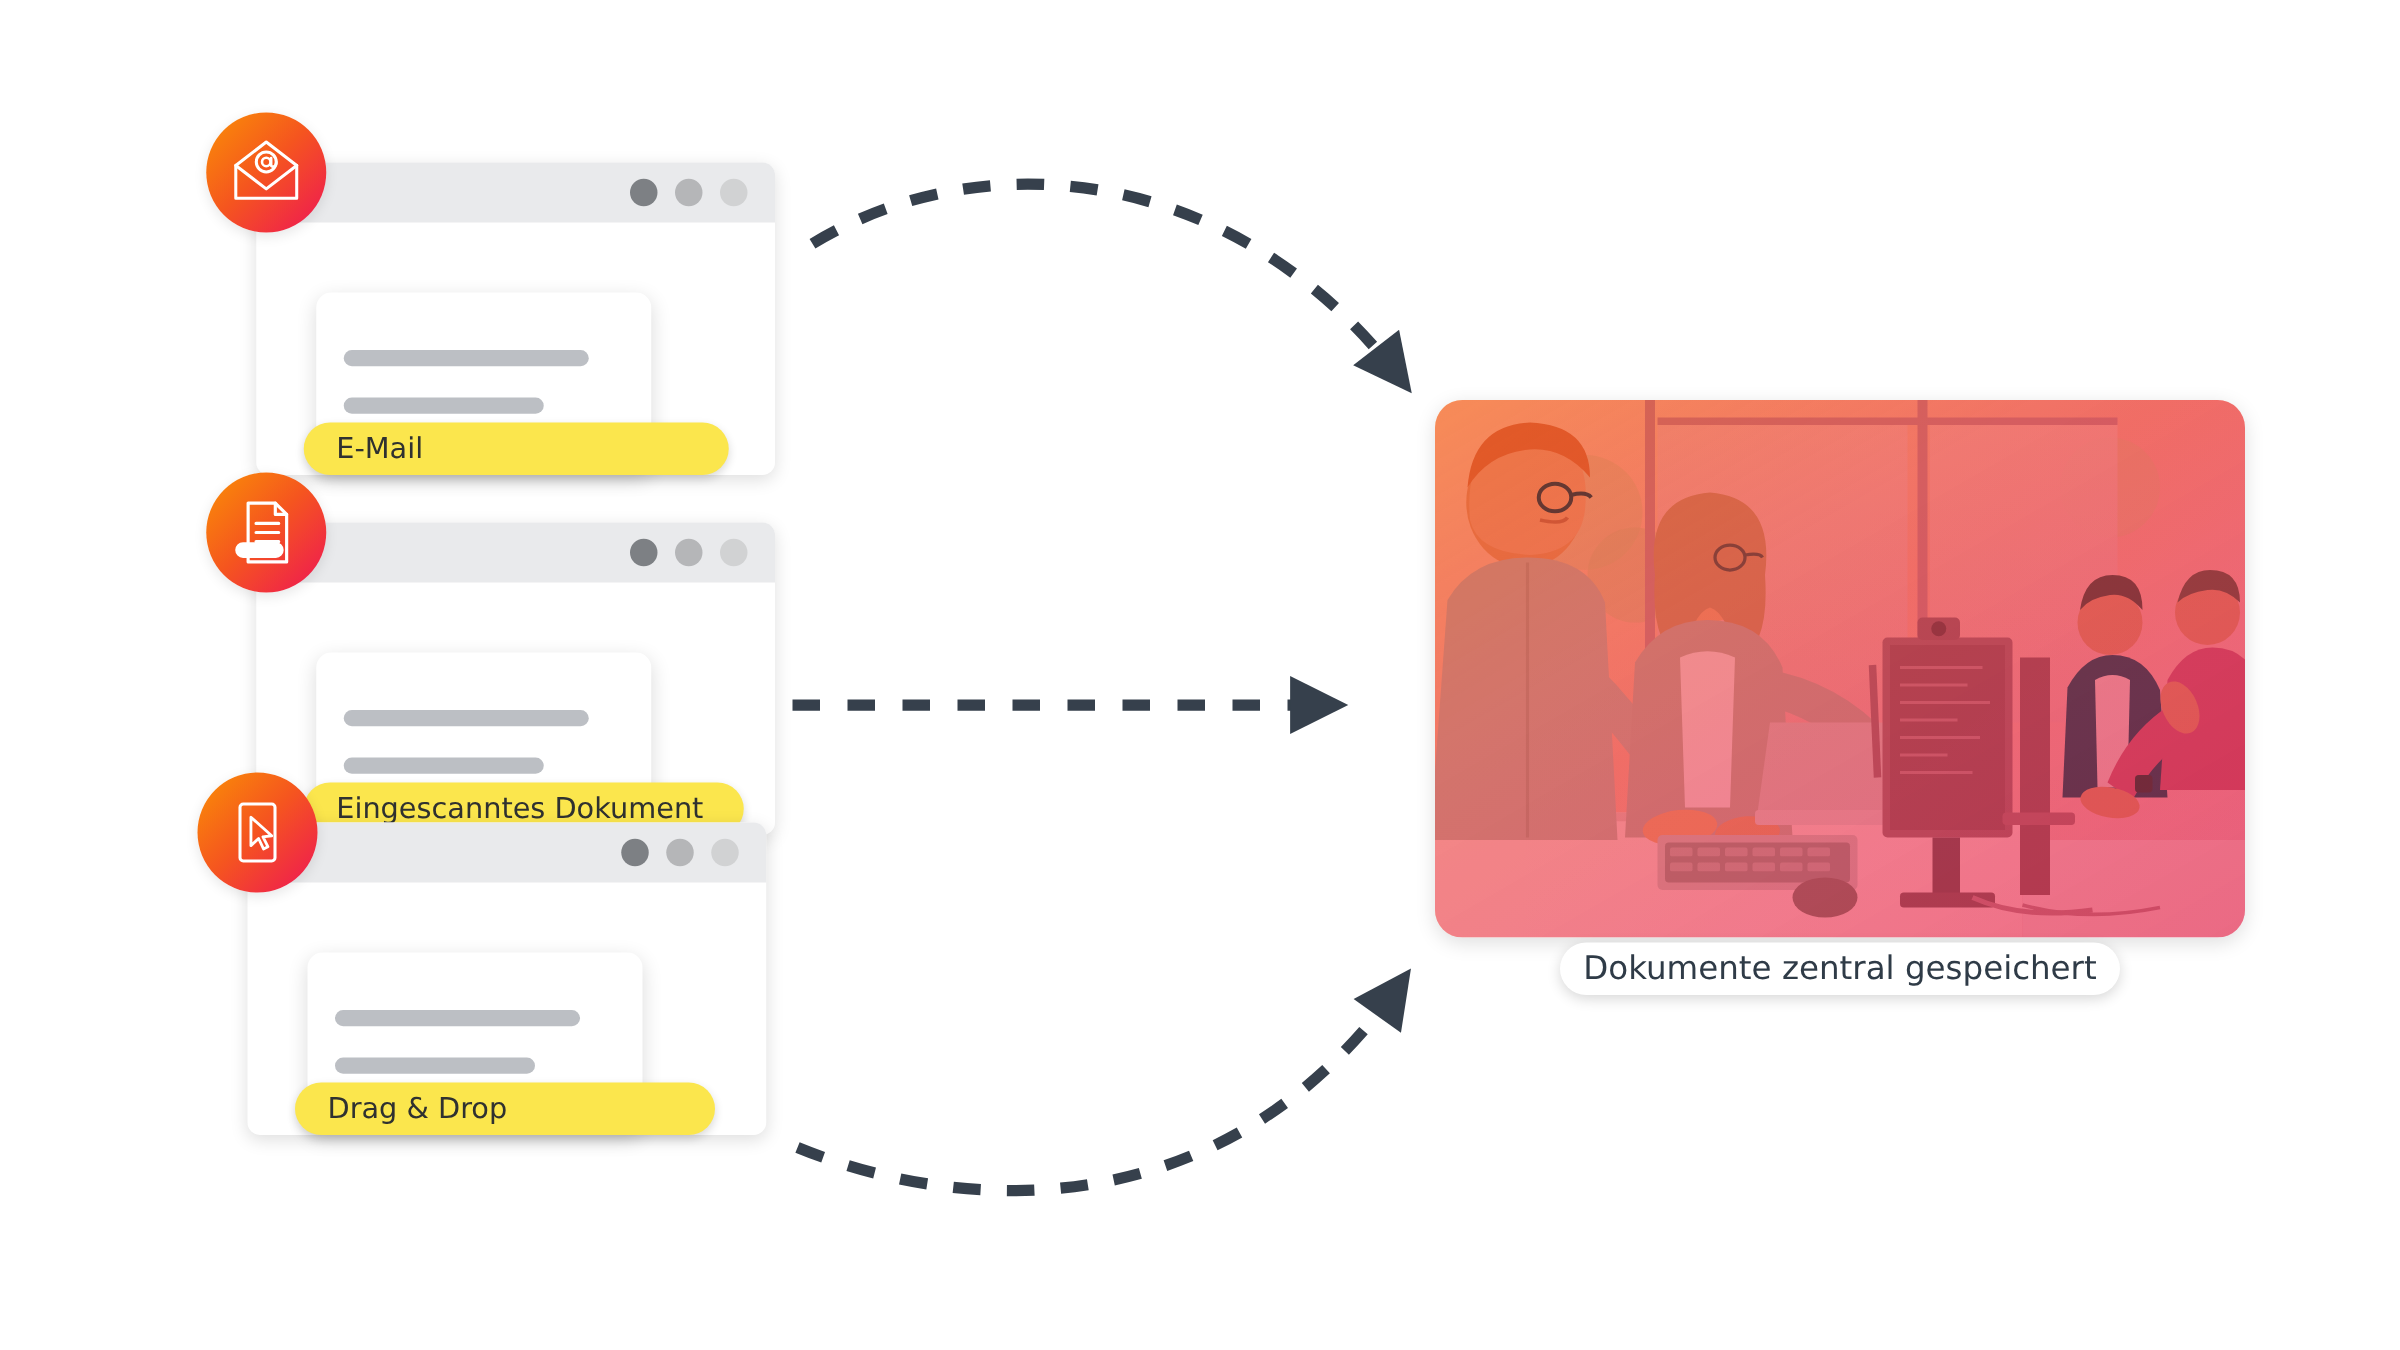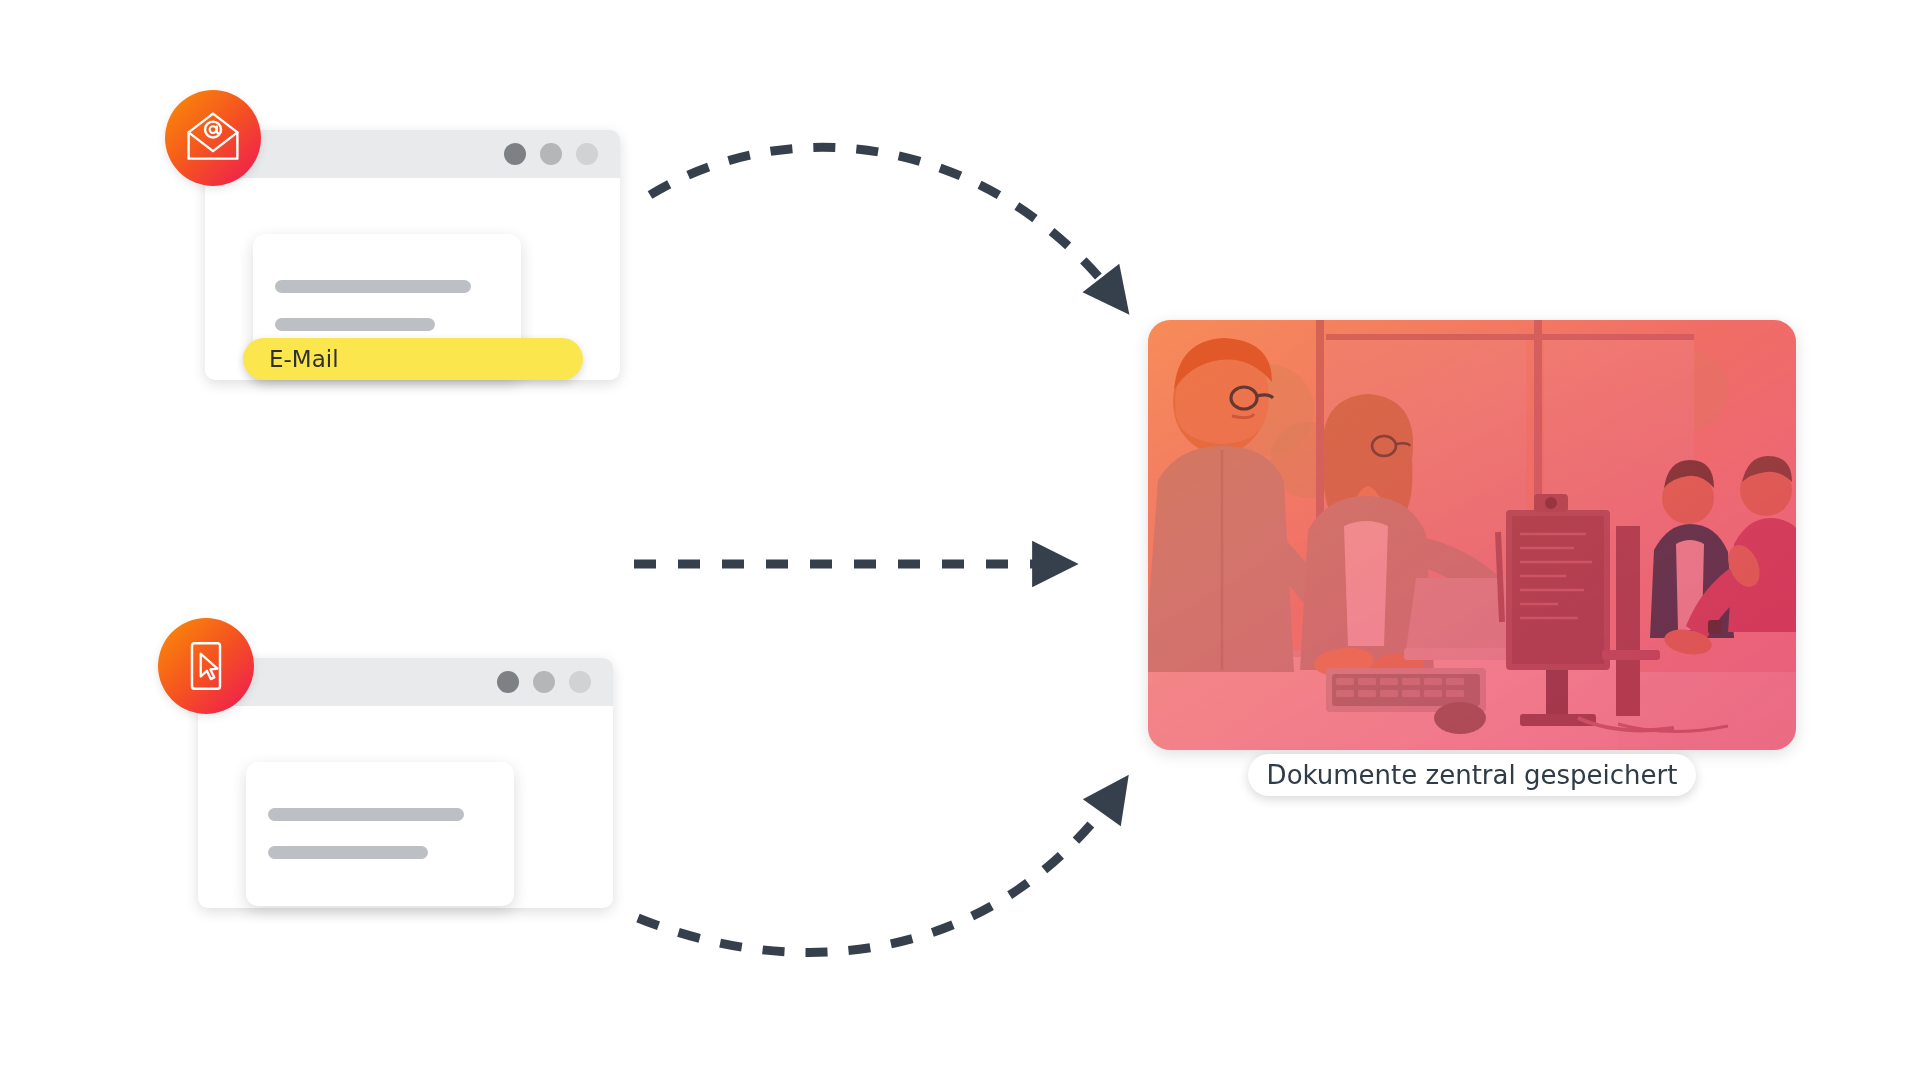--- a/index.html
+++ b/index.html
@@ -155,33 +155,56 @@
       <svg width="60" height="60" viewBox="0 0 64 64" fill="none" stroke="#ffffff" stroke-width="2.6" stroke-linejoin="round" stroke-linecap="round">
         <path d="M6 26 L32 6 L58 26 L58 54 L6 54 Z"></path>
         <path d="M6 26 L32 46 L58 26"></path>
         <circle cx="32" cy="23" r="8.5"></circle>
         <path d="M36.2 19.6 v6.6 a2.6 2.6 0 0 0 4.4 -1.9 v-1.3" stroke-width="2.2"></path>
         <circle cx="32" cy="23" r="3.6" stroke-width="2.2"></circle>
       </svg>
     </div>
   </div>
 
+  <div class="group g2">
+    <div class="win">
+      <div class="win-bar">
+        <span class="dot d1"></span>
+        <span class="dot d2"></span>
+        <span class="dot d3"></span>
+      </div>
+    </div>
+    <div class="front">
+      <div class="bar b1"></div>
+      <div class="bar b2"></div>
+    </div>
+    <div class="pill">Eingescanntes Dokument</div>
+    <div class="ic">
+      <svg width="58" height="58" viewBox="0 0 64 64" fill="none" stroke="#ffffff" stroke-width="2.8" stroke-linejoin="round" stroke-linecap="round">
+        <path d="M16 6 h24 l10 10 v42 h-34 Z"></path>
+        <path d="M40 6 v10 h10"></path>
+        <path d="M23 24 h20 M23 32 h20 M23 40 h20"></path>
+        <rect x="6" y="42" width="40" height="11" rx="5.5" fill="#ffffff" stroke="#ffffff"></rect>
+      </svg>
+    </div>
+  </div>
 
   <div class="group g3">
     <div class="win">
       <div class="win-bar">
         <span class="dot d1"></span>
         <span class="dot d2"></span>
         <span class="dot d3"></span>
       </div>
     </div>
     <div class="front">
       <div class="bar b1"></div>
       <div class="bar b2"></div>
     </div>
+    <div class="pill">Drag &amp; Drop</div>
     <div class="ic">
       <svg width="56" height="56" viewBox="0 0 64 64" fill="none" stroke="#ffffff" stroke-width="2.8" stroke-linejoin="round" stroke-linecap="round">
         <rect x="16" y="6" width="32" height="52" rx="3"></rect>
         <path d="M26 18 L26 44 L33 37.5 L37.5 47 L41.5 45 L37 36 L45 35 Z" stroke-width="2.6"></path>
       </svg>
     </div>
   </div>
 
   <div id="photo">
     <svg width="648" height="430" viewBox="0 0 648 430" preserveAspectRatio="xMidYMid slice">

